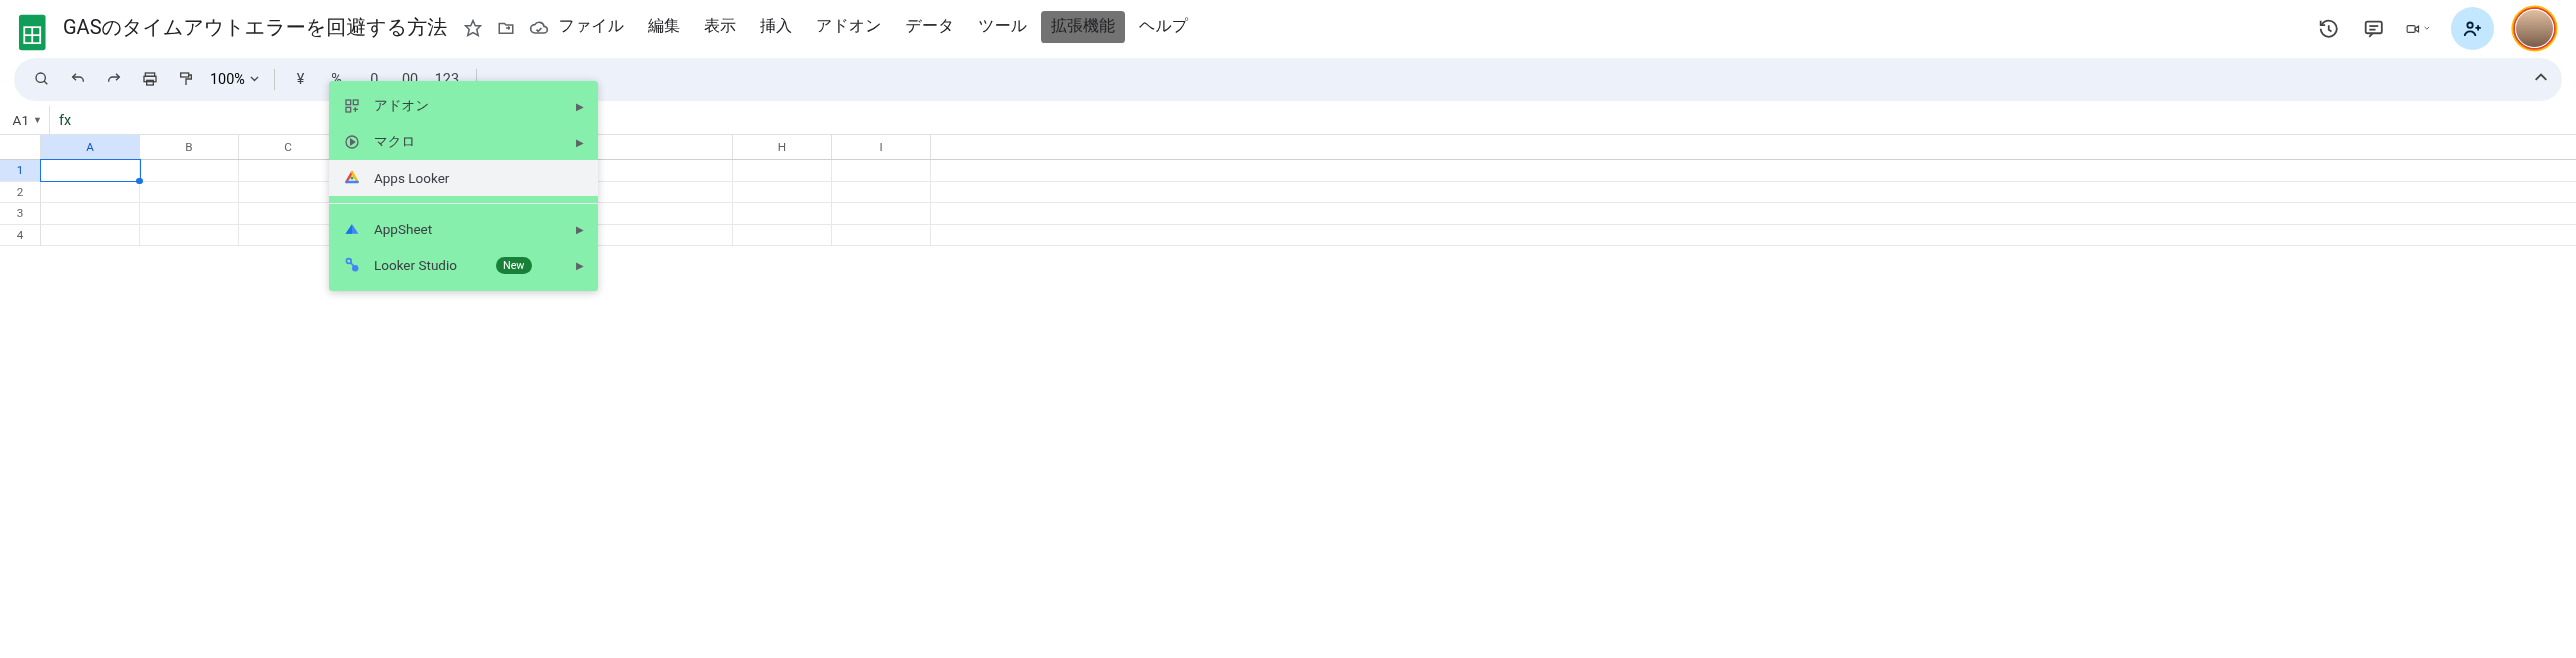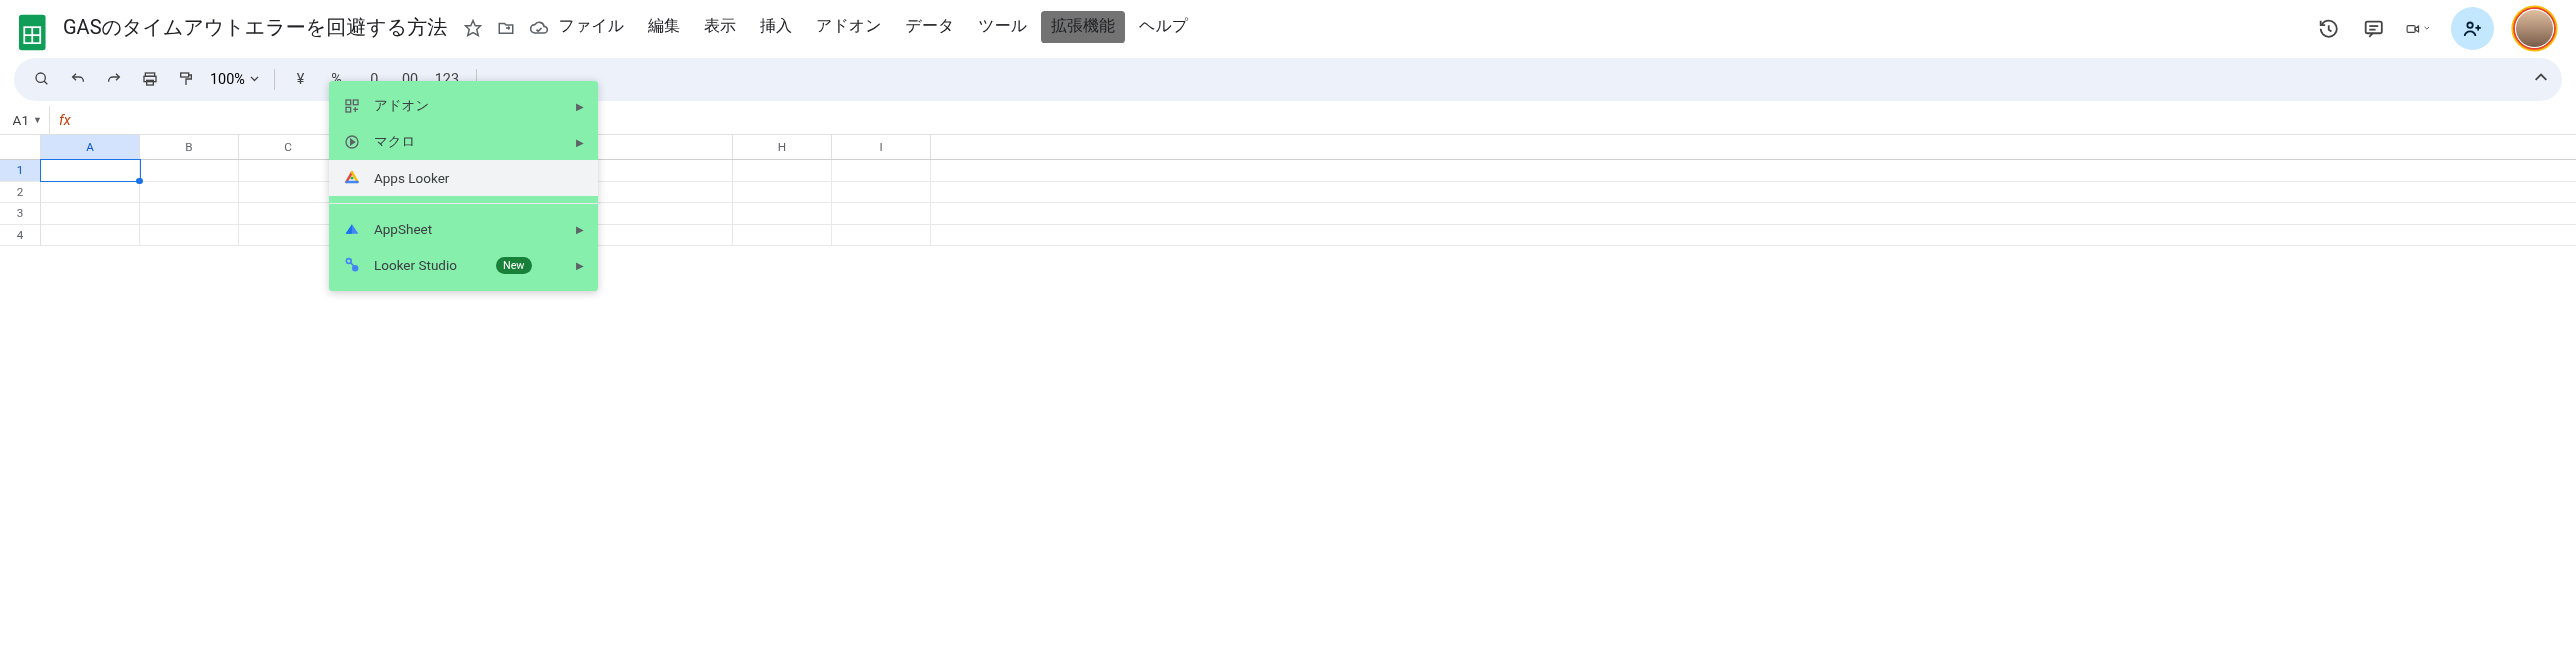--- a/index.html
+++ b/index.html
@@ -83,21 +83,21 @@
   }
   .namebox {
     width: 50px; padding-left: 12.6px;
     font-size: 13.5px; color:#3c4043;
     display:flex; align-items:center; justify-content:space-between;
     border-right: 0.9px solid #e0e0e0;
     height:100%;
     cursor:pointer;
   }
   .namebox .dd { color:#5f6368; font-size:9px; padding-right:7.2px;}
-  .fx { padding: 0 9px; color:#c2410c; font-style: italic; font-size: 14.4px;}
+  .fx { padding: 0 9px; color:#14532d; font-size: 14.4px;}
   .finput { flex:1; height:100%; border:none; outline:none; font-size:12.6px;}
 
   .sheet {
     display:flex;
     position: relative;
   }
   .rowhdrs {
     width: 41px;
     border-right: 0.9px solid #e0e0e0;
   }

